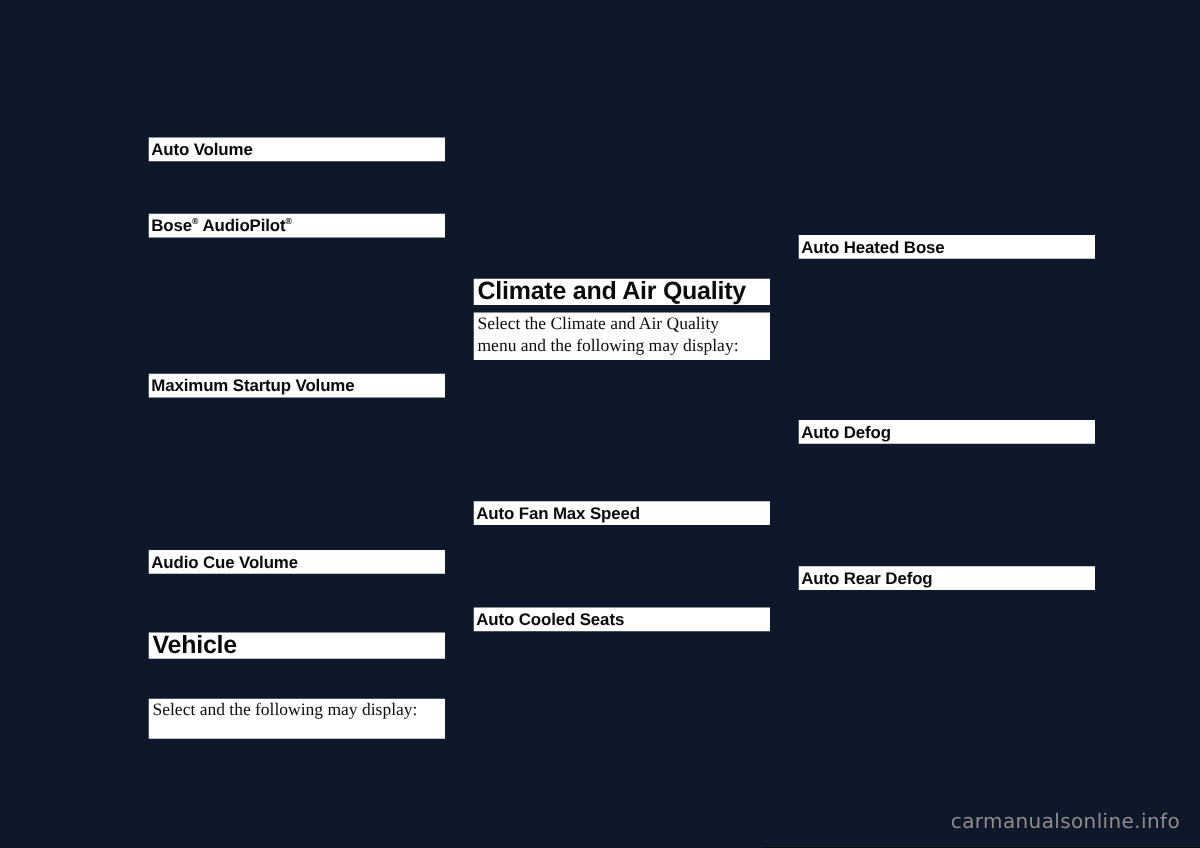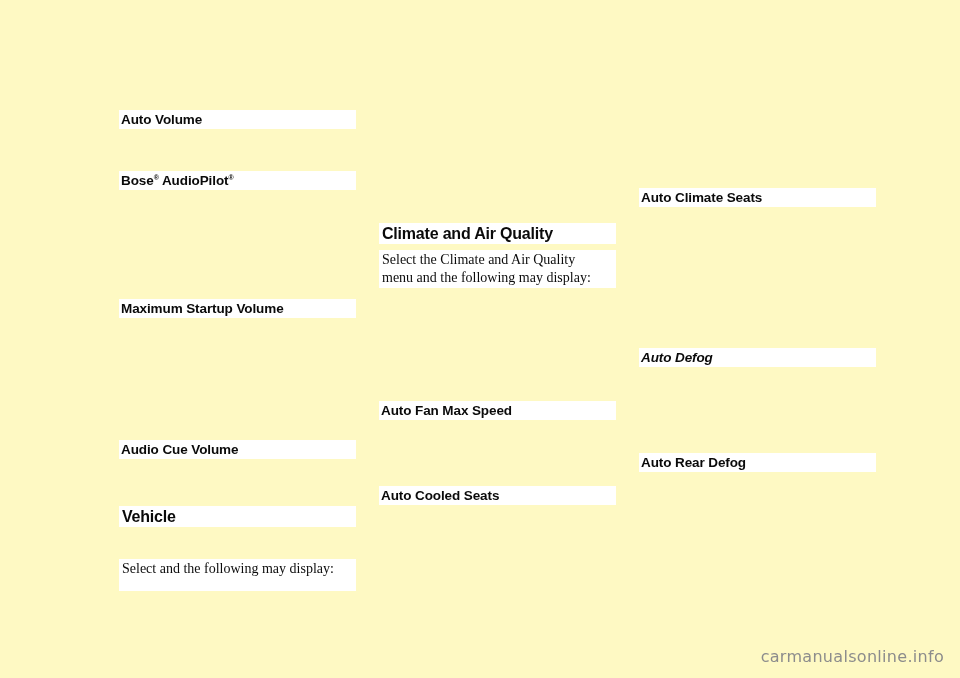--- a/index.html
+++ b/index.html
@@ -12,21 +12,21 @@
     height: 678px;
     position: relative;
     overflow: hidden;
     font-family: "Liberation Sans", sans-serif;
     -webkit-font-smoothing: antialiased;
   }
 
   .page {
     position: absolute;
     inset: 0;
-    background: #fef9c3;
+    background: #0f172a;
   }
 
   
   .bar {
     position: absolute;
     background: #ffffff;
     color: #0a0a0a;
     box-sizing: border-box;
     display: flex;
     align-items: center;
@@ -41,21 +41,21 @@
     font-size: 13.5px;
     letter-spacing: -0.1px;
     padding-left: 2px;
     height: 19px;
   }
 
   
   .heading-lg {
     font-family: "Liberation Sans", sans-serif;
     font-weight: bold;
-    font-size: 16px;
+    font-size: 20px;
     letter-spacing: -0.2px;
     padding-left: 3px;
     height: 21px;
   }
 
   
   .body-block {
     position: absolute;
     background: #ffffff;
     color: #0c0c0c;
@@ -135,24 +135,24 @@
 
   <div class="bar heading col-mid" style="top:486px;">
     <span>Auto Cooled Seats</span>
   </div>
 
   <div class="bar heading col-mid" style="top:401px;">
     <span>Auto Fan Max Speed</span>
   </div>
 
   <div class="bar heading col-right" style="top:188px;">
-    <span>Auto Climate Seats</span>
+    <span>Auto Heated Bose</span>
   </div>
 
-  <div class="bar heading col-right" style="top:348px;font-style:italic;">
+  <div class="bar heading col-right" style="top:336px;">
     <span>Auto Defog</span>
   </div>
 
   <div class="bar heading col-right" style="top:453px;">
     <span>Auto Rear Defog</span>
   </div>
 
   <div class="watermark">carmanualsonline.info</div>
 
 </div>

